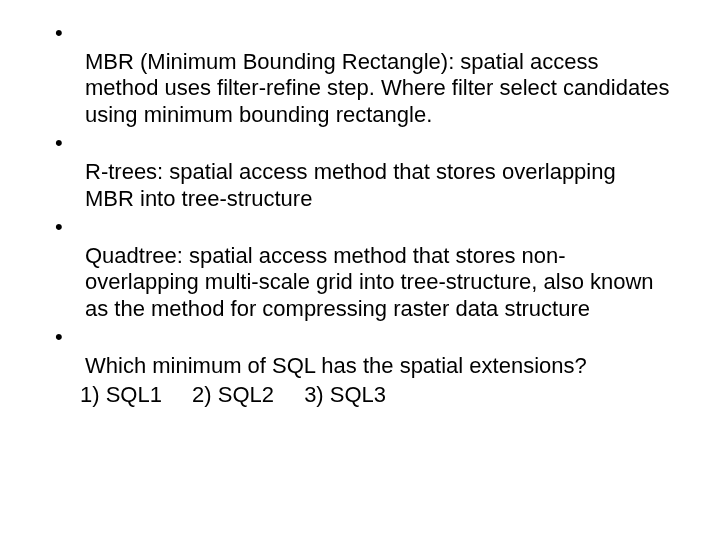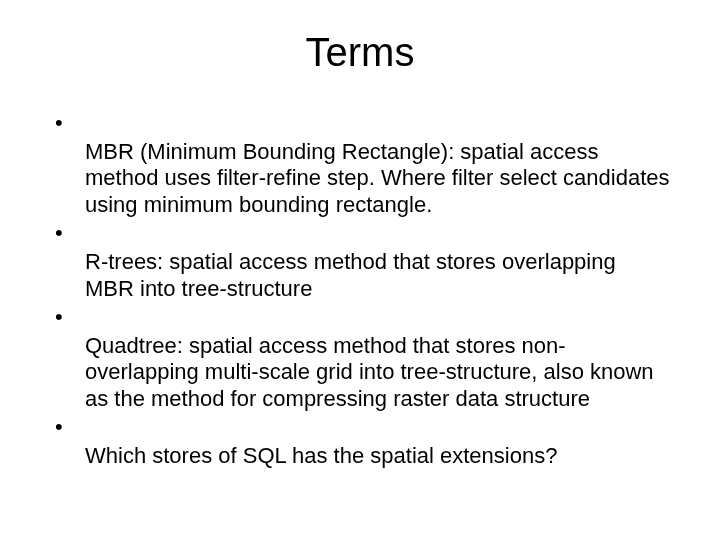--- a/index.html
+++ b/index.html
@@ -47,38 +47,42 @@
     margin-top: 2px;
   }
   .options span {
     margin-right: 24px;
   }
 </style>
 </head>
 <body>
 
 <div class="slide">
-  <div class="title">Terms</div>
   <div class="body">
 
     <div class="bullet">
       <div class="dot">•</div>
       <div class="txt">MBR (Minimum Bounding Rectangle): spatial access method uses filter-refine step. Where filter select candidates using minimum bounding rectangle.</div>
     </div>
 
     <div class="bullet">
       <div class="dot">•</div>
       <div class="txt">R-trees: spatial access method that stores overlapping MBR into tree-structure</div>
     </div>
 
     <div class="bullet">
       <div class="dot">•</div>
       <div class="txt">Quadtree: spatial access method that stores non-overlapping multi-scale grid into tree-structure, also known as the method for compressing raster data structure</div>
     </div>
 
     <div class="bullet">
       <div class="dot">•</div>
-      <div class="txt">Which stores of SQL has the spatial extensions?</div>
+      <div class="txt">Which minimum of SQL has the spatial extensions?</div>
     </div>
 
+    <div class="options">
+      <span>1) SQL1</span>
+      <span>2) SQL2</span>
+      <span>3) SQL3</span>
+    </div>
 
   </div>
 </div>
 
 </body></html>

